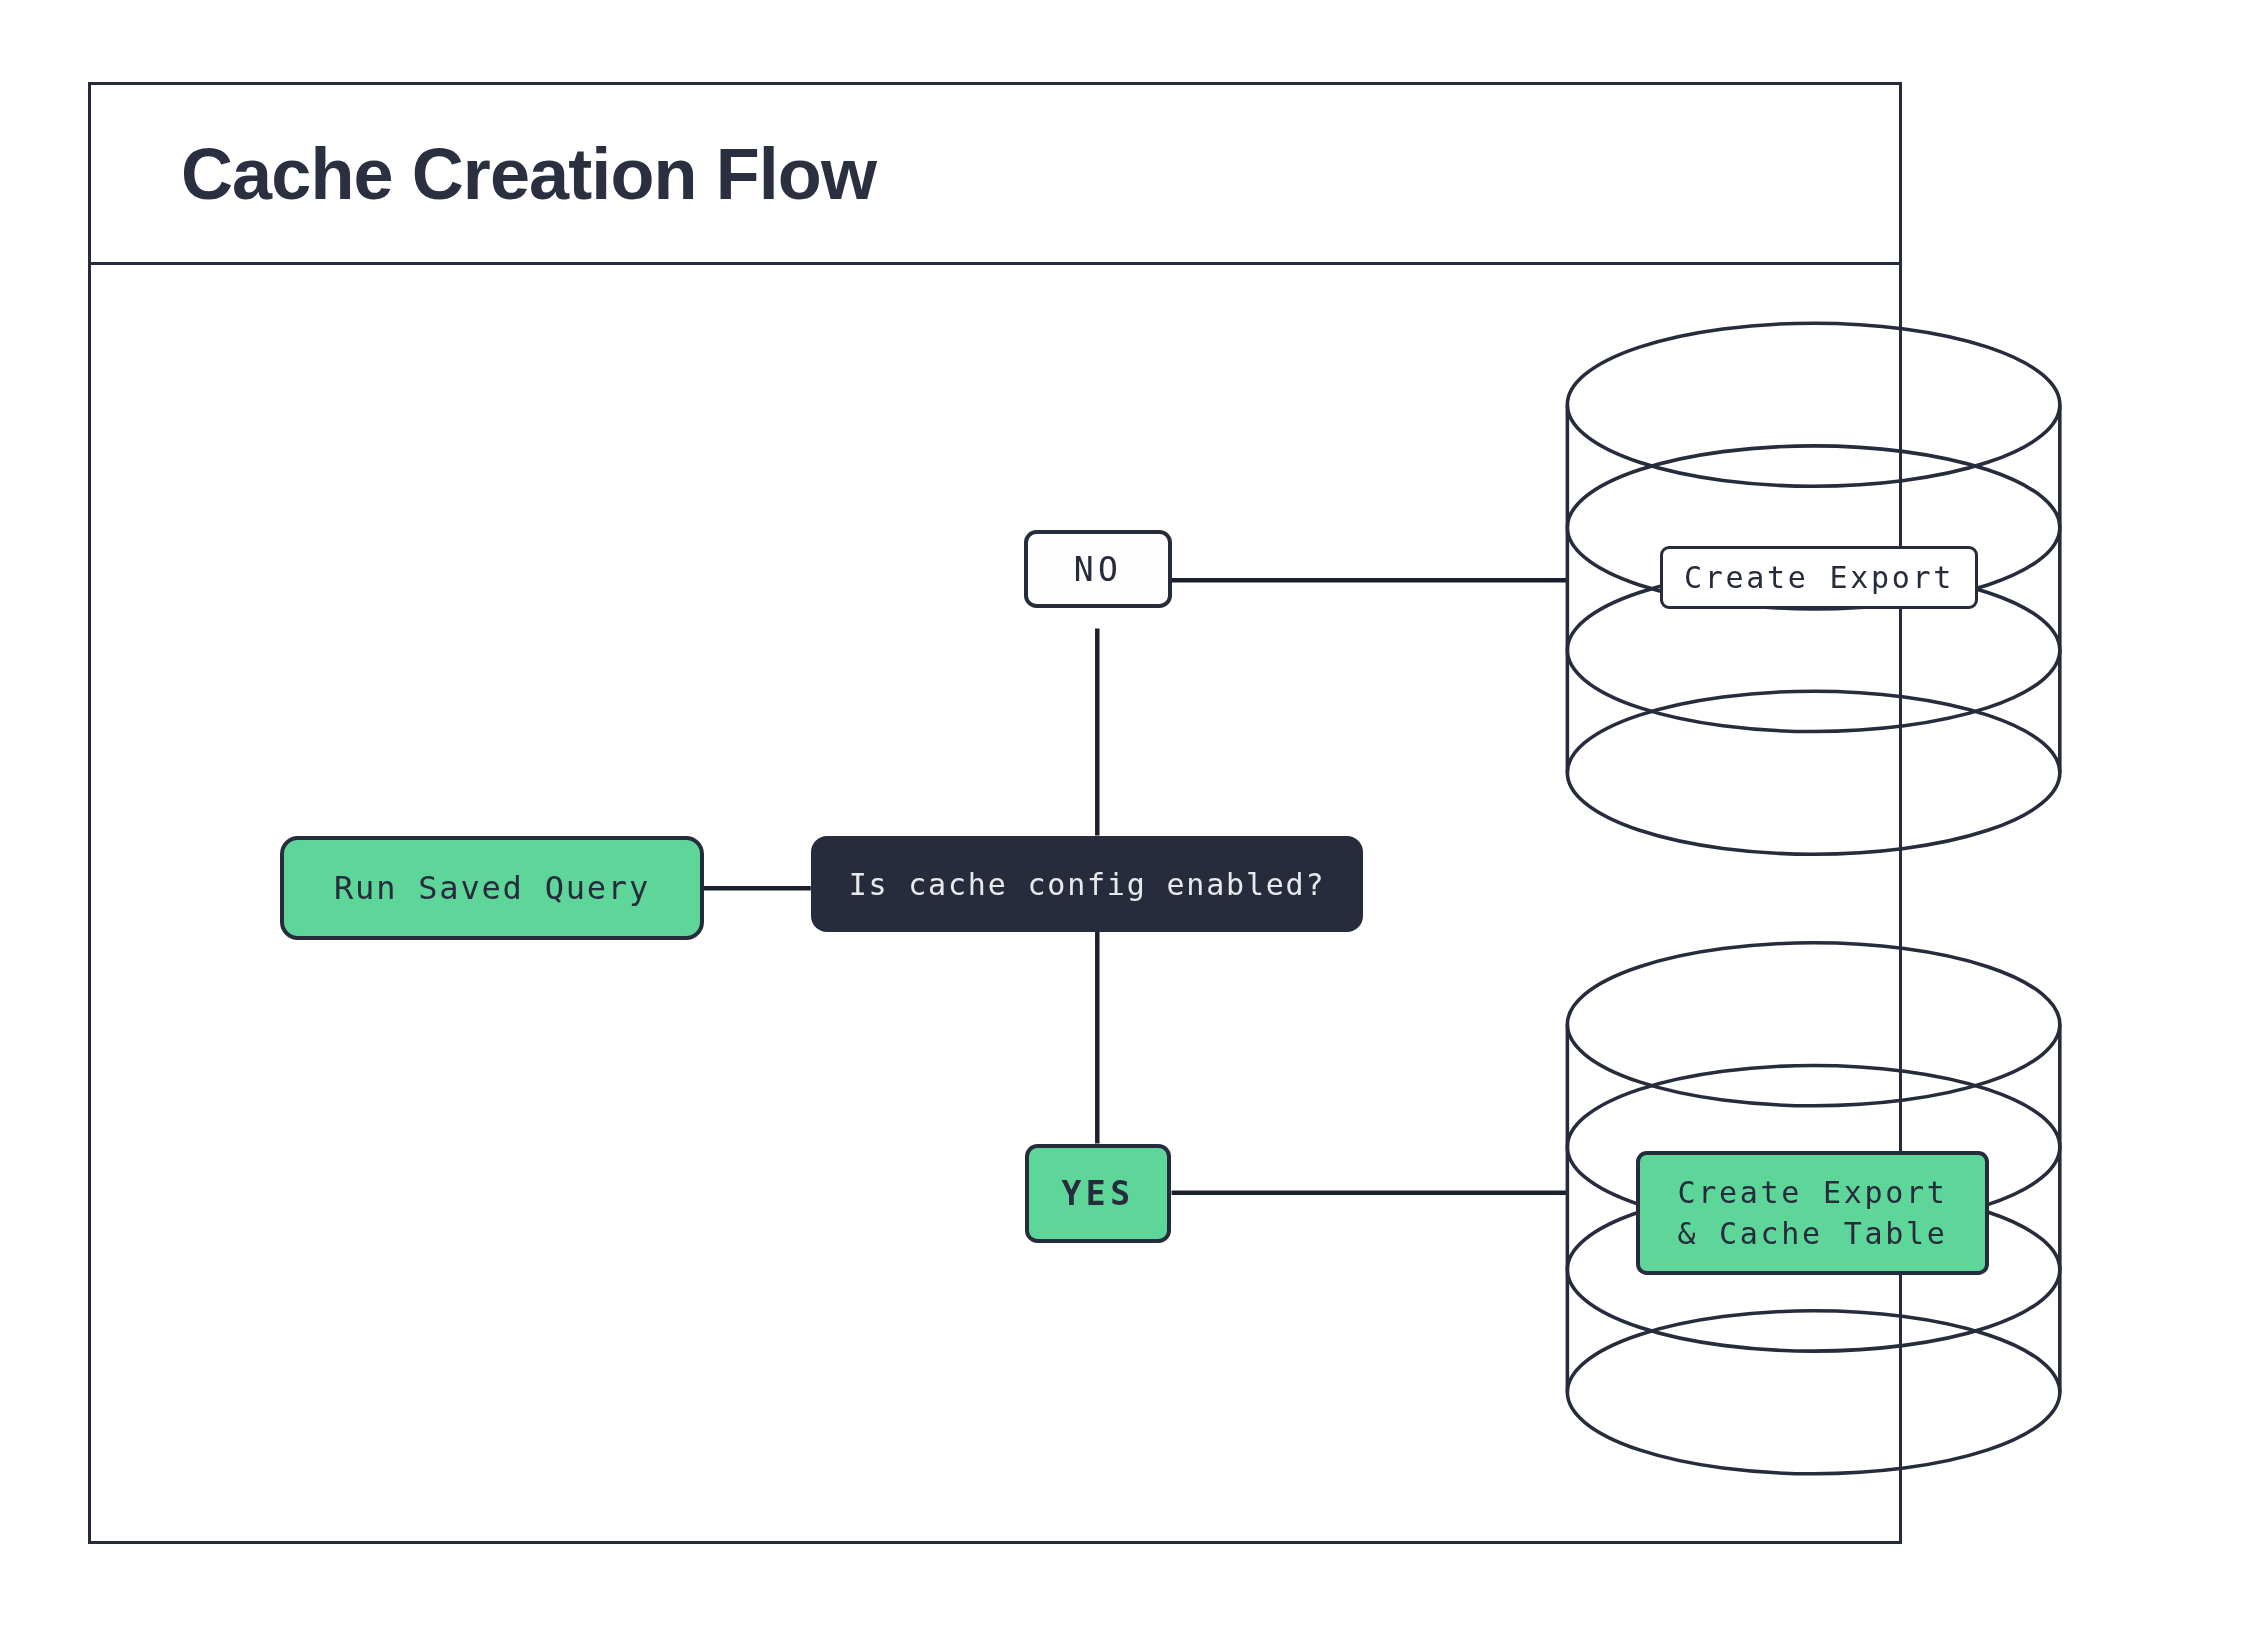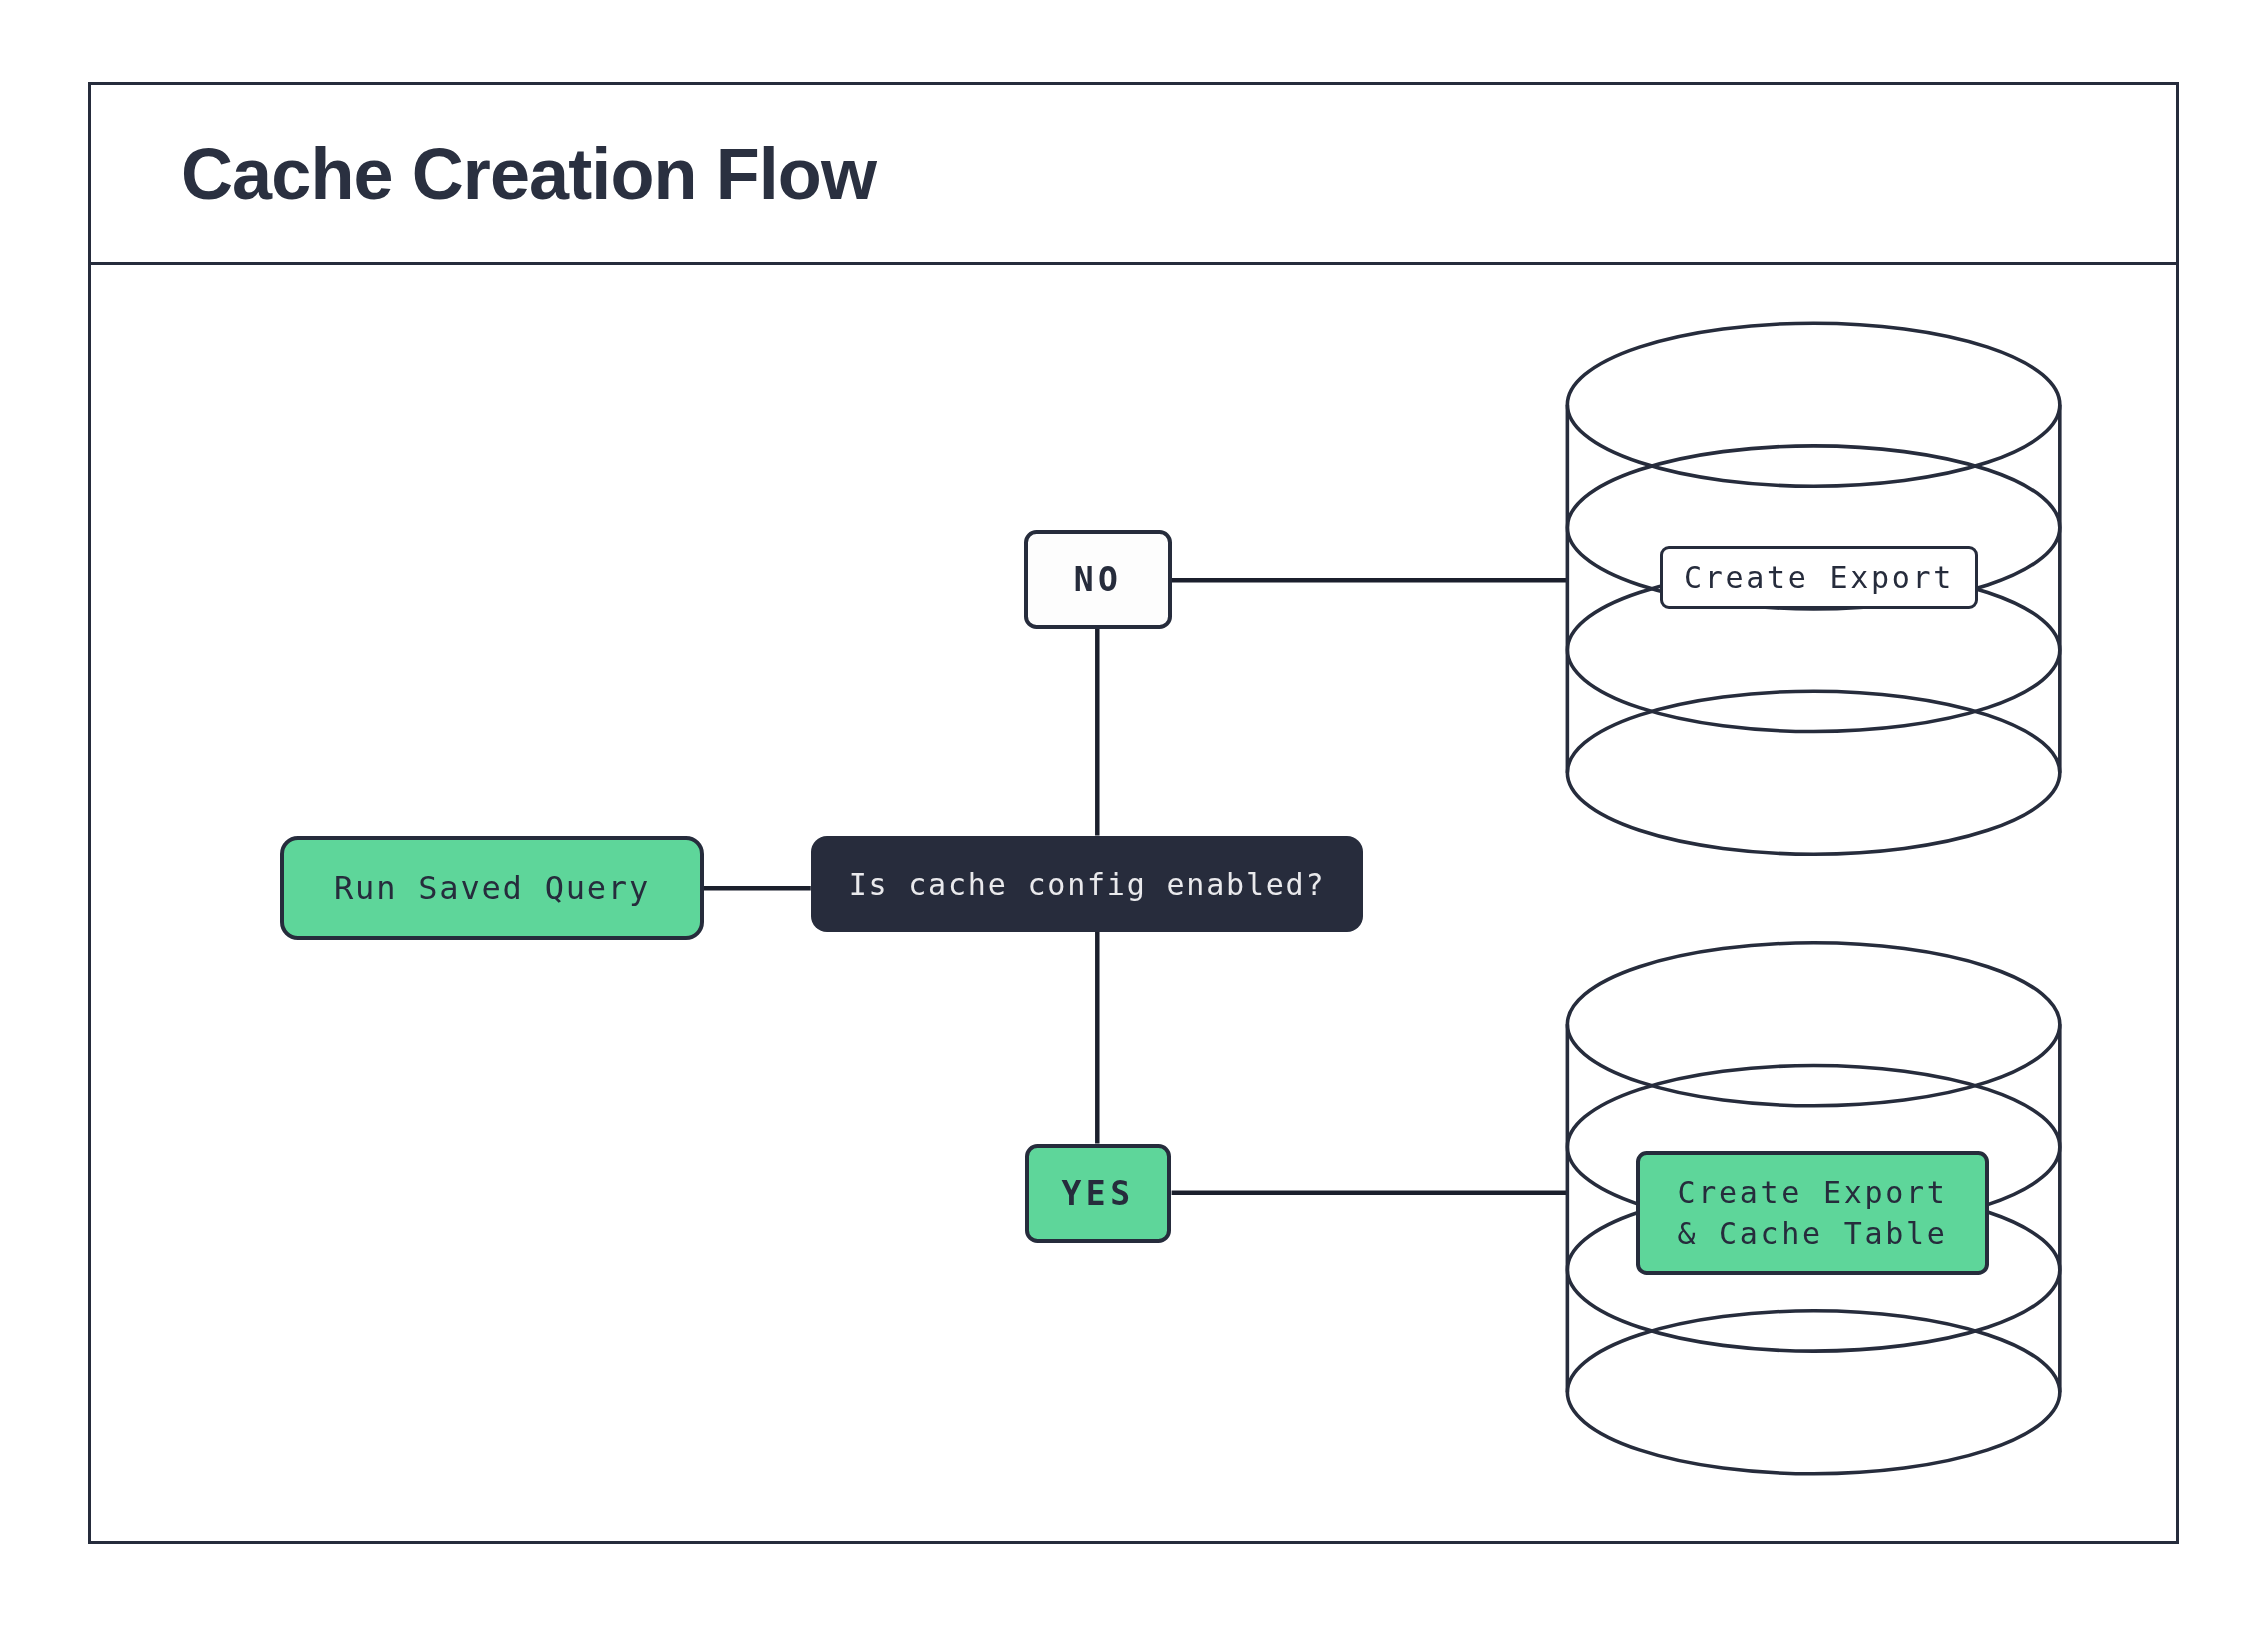--- a/index.html
+++ b/index.html
@@ -12,21 +12,21 @@
     width: 2268px;
     height: 1626px;
     background: #ffffff;
     overflow: hidden;
     font-family: "DejaVu Sans Mono", "Liberation Mono", monospace;
   }
   .frame {
     position: absolute;
     left: 88px;
     top: 82px;
-    width: 2091px;
+    width: 1814px;
     height: 1462px;
     box-sizing: border-box;
     border: 3.6px solid #262c3c;
     background: #ffffff;
   }
   .titlebar {
     position: absolute;
     left: 0;
     top: 0;
     width: 100%;
@@ -71,27 +71,27 @@
   }
   .node-decision {
     left: 811px; top: 836px; width: 552px; height: 96px;
     background: #272c3c;
     color: #e9e9ec;
     border-radius: 16px;
     font-size: 30px;
     letter-spacing: 1.8px;
   }
   .node-no {
-    left: 1024px; top: 530px; width: 148px; height: 99px;
+    left: 1024px; top: 530px; width: 148px; height: 78px;
     background: #fdfdfd;
     border: 4.5px solid #262c3c;
     border-radius: 12.5px;
     font-size: 33px;
     letter-spacing: 4.5px;
-    font-weight: 700;
+    font-weight: 400;
   }
   .node-yes {
     left: 1025px; top: 1144px; width: 146px; height: 99px;
     background: #5ed69a;
     border: 4.5px solid #262c3c;
     border-radius: 12.5px;
     font-size: 33px;
     letter-spacing: 4.5px;
     font-weight: 700;
   }

